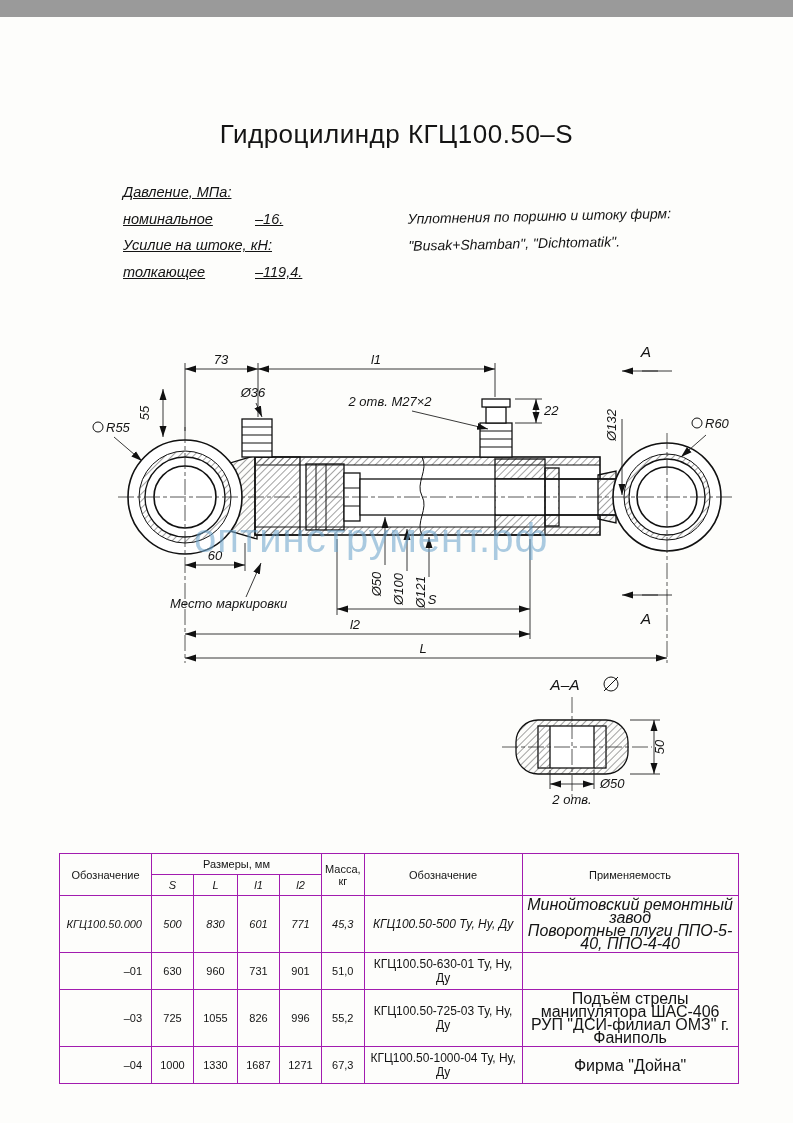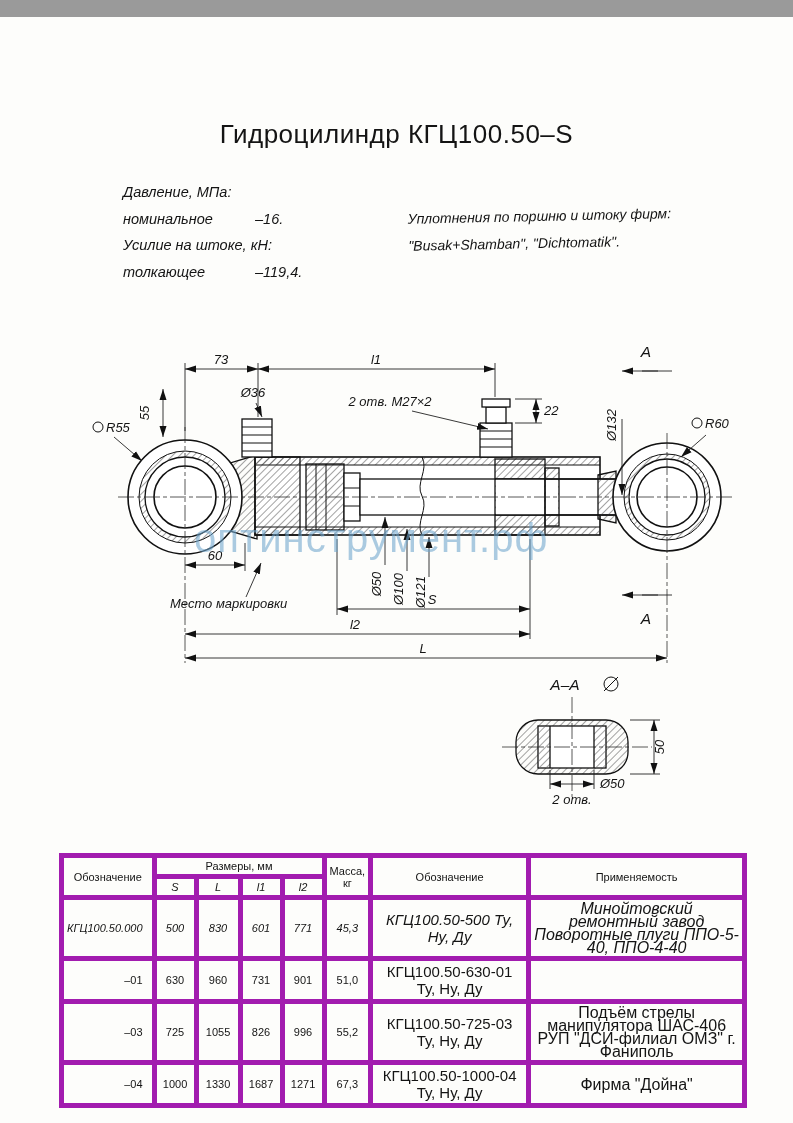--- a/index.html
+++ b/index.html
@@ -10,21 +10,21 @@
     overflow:hidden;
   }
   .title {
     position:absolute; top:102px; left:0; width:100%; text-align:center;
     font-size:26px; font-weight:normal; letter-spacing:.5px;
   }
   .specs {
     position:absolute; left:123px; top:162px; width:215px;
     font-size:14.5px; font-style:italic; line-height:26.6px;
   }
-  .spec-row { display:flex; }
+  .spec-row { display:flex;text-decoration:underline; }
   .spec-row .lbl { width:132px; }
   .seals {
     position:absolute; left:408px; top:186px; font-size:14px; font-style:italic;
     line-height:27px; transform:rotate(-1.2deg);
   }
   .watermark {
     position:absolute; left:194px; top:499px; font-size:40px; letter-spacing:1px;
     color:rgba(110,165,205,.58); white-space:nowrap; pointer-events:none; z-index:4;
   }
   svg.drawing { position:absolute; left:60px; top:310px; }
@@ -40,23 +40,23 @@
   .dim line, .dim path { stroke:#222; stroke-width:.9; fill:none; }
   .cl line { stroke:#222; stroke-width:.75; stroke-dasharray:16 3 4 3; }
   .thick { stroke:#000; stroke-width:3.4; }
   svg text { fill:#141414; stroke:none; font-family:"Liberation Sans",sans-serif;
              font-style:italic; font-size:13px; }
   svg text.t15 { font-size:15.5px; }
 
   
   .tablewrap { position:absolute; left:59px; top:836px; }
   table { border-collapse:collapse; font-size:11px; table-layout:fixed; }
-  td { border:5px solid #a21caf; text-align:center; vertical-align:middle; padding:2px 3px; overflow:hidden; }
+  td { border:1px solid #a21caf; text-align:center; vertical-align:middle; padding:2px 3px; overflow:hidden; }
   td.des { text-align:right; padding-right:9px; }
-  td.mark { font-size:15px; }
+  td.mark { font-size:12px; }
   td.app { font-size:16px; line-height:13px; }
   .ital { font-style:italic; }
   .hr1 { height:21px; } .hr2 { height:21px; }
   .dr1 { height:44px;font-style:italic; } .dr { height:37px; }
 </style>
 </head>
 <body>
 
 <div class="page">
 

